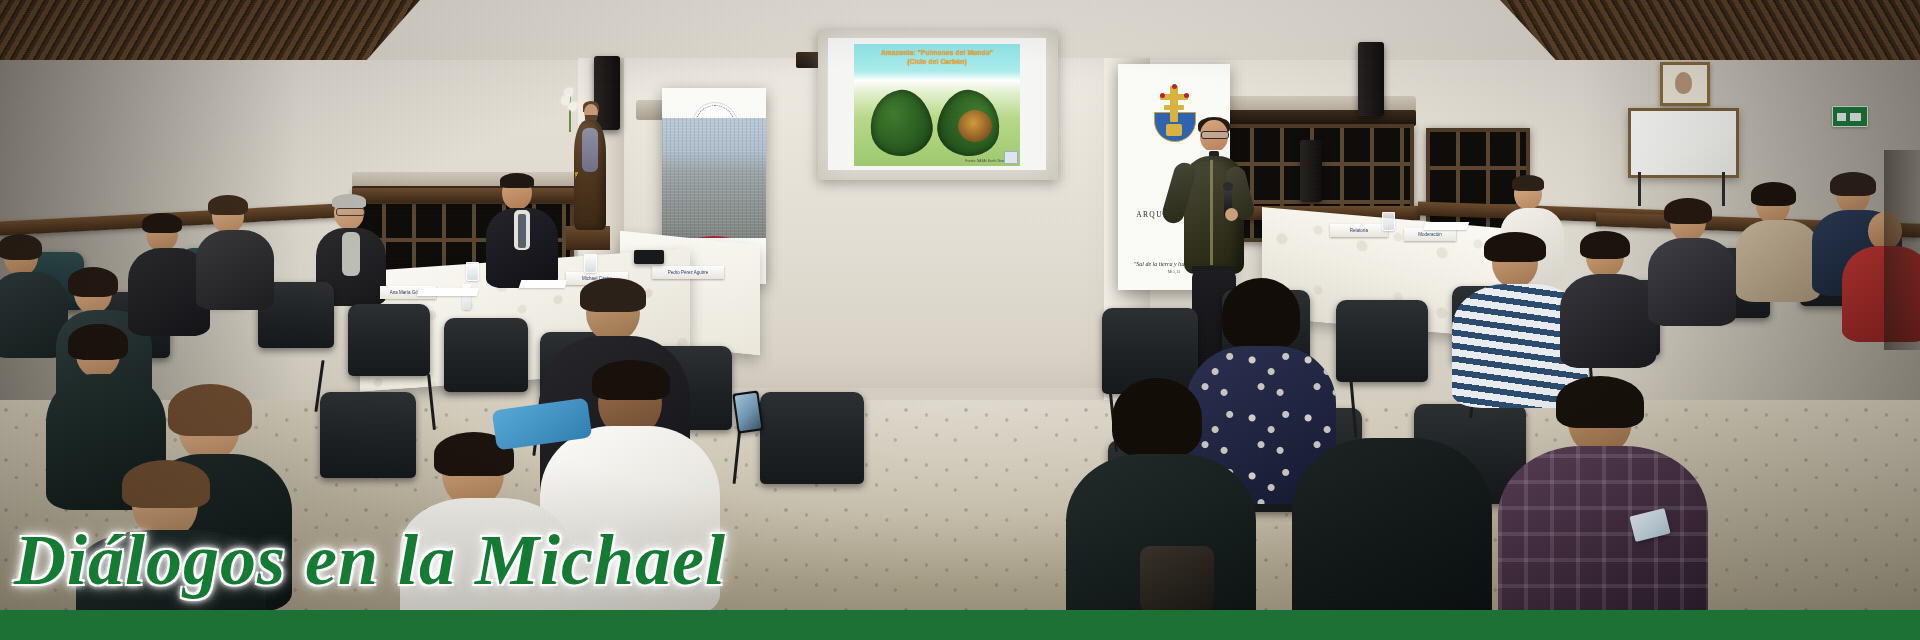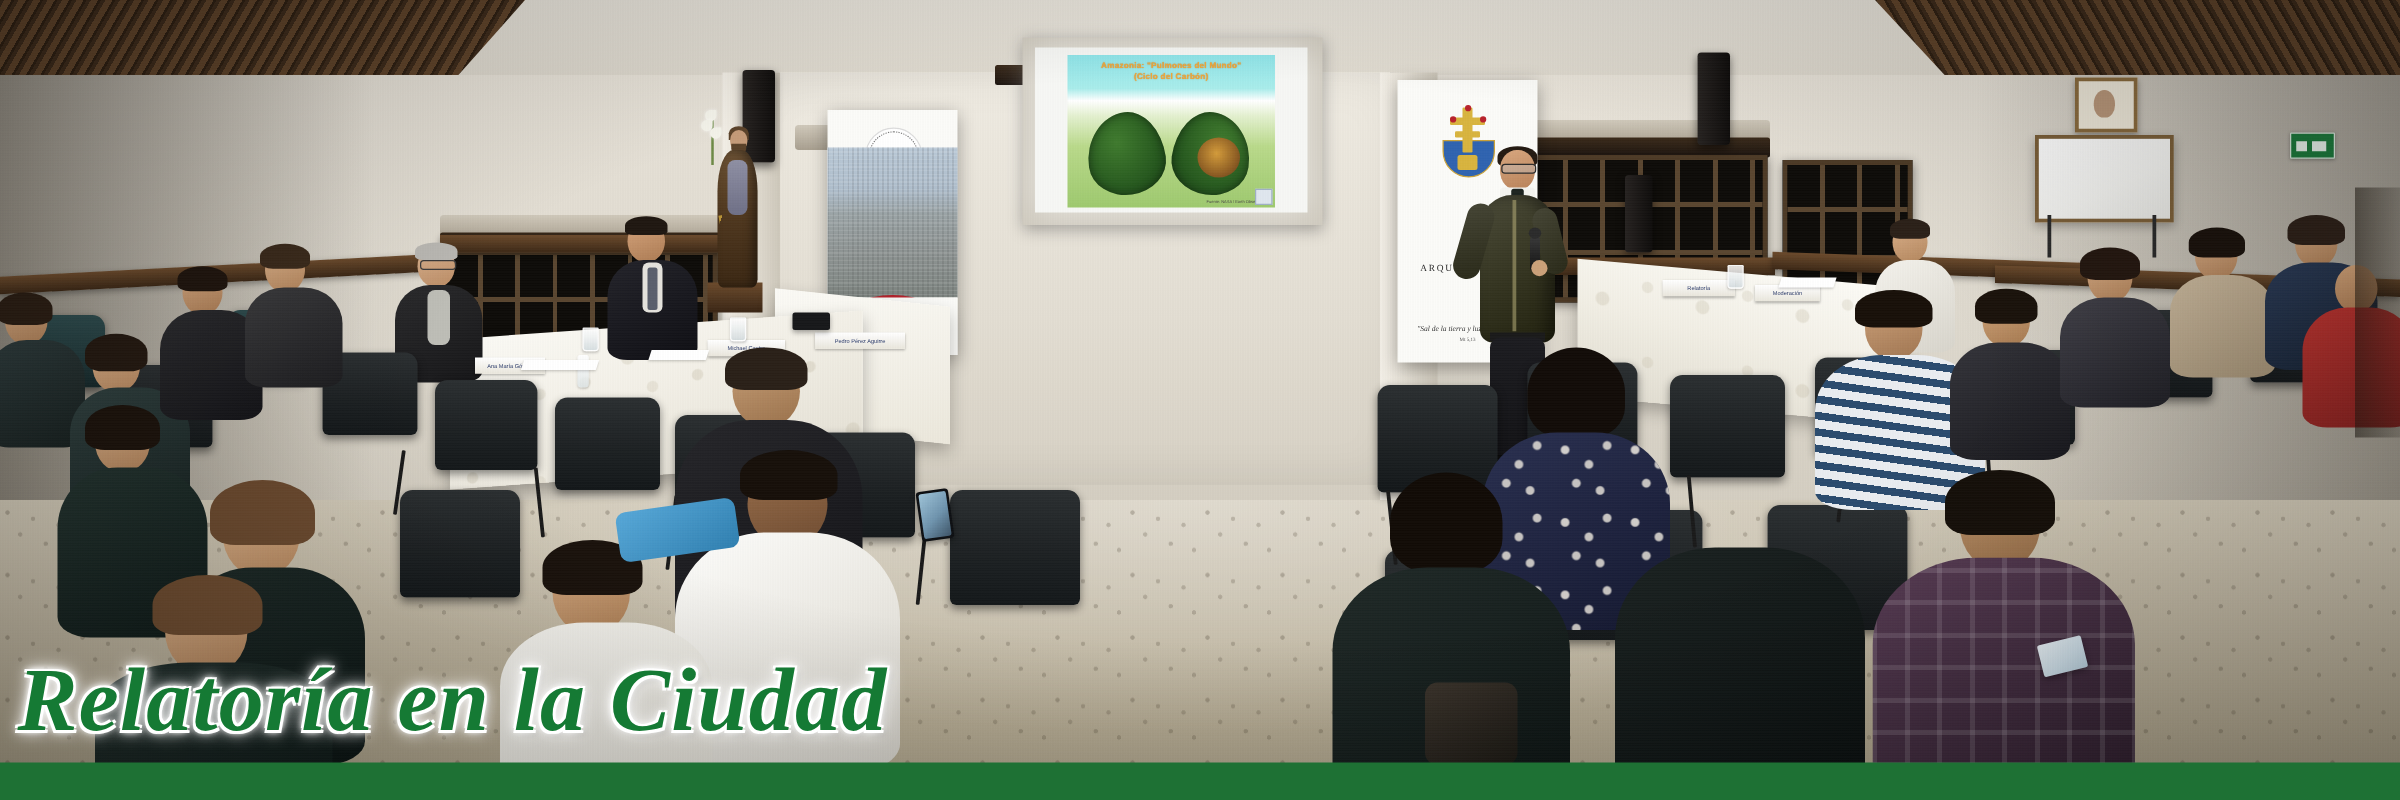--- a/index.html
+++ b/index.html
@@ -836,18 +836,18 @@
     <div style="position:absolute;left:1140px;top:546px;width:74px;height:66px;border-radius:10px;background:linear-gradient(150deg,#3a332b,#1b1813);"></div>
 
     <div style="position:absolute;left:1884px;top:150px;width:36px;height:200px;background:linear-gradient(to right,rgba(30,24,16,.55),rgba(30,24,16,.2));"></div>
 
   </div>
 
   <div class="grain"></div>
   <div class="vignette"></div>
 
   <div class="title-wrap">
-    <div class="title">Relatoría en la Ciudad</div>
+    <div class="title">Diálogos en la Michael</div>
   </div>
 
   <div class="greenbar"></div>
 
 </div>
 
 </body></html>

